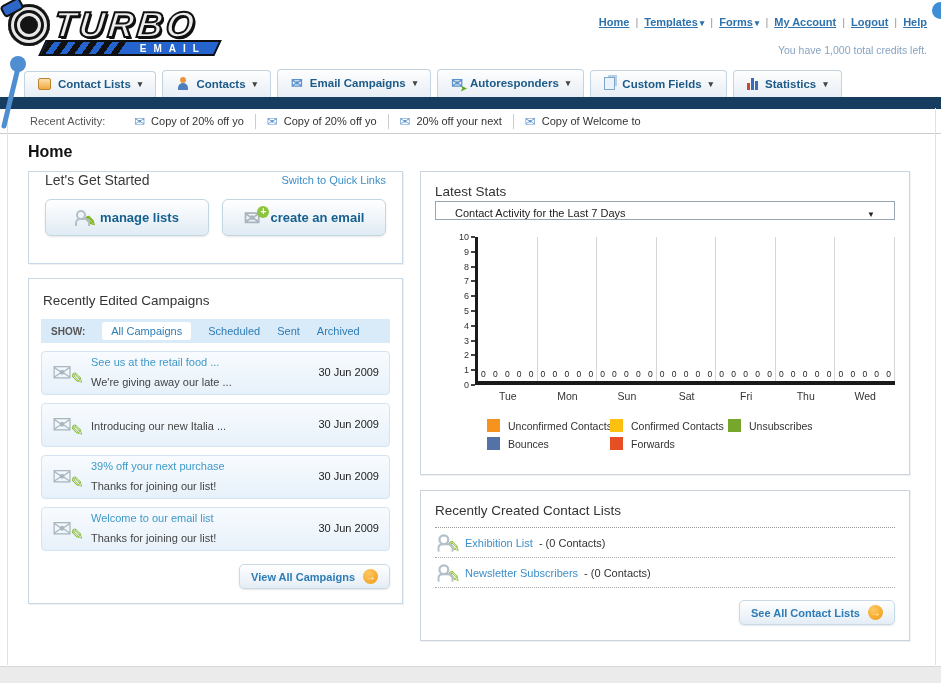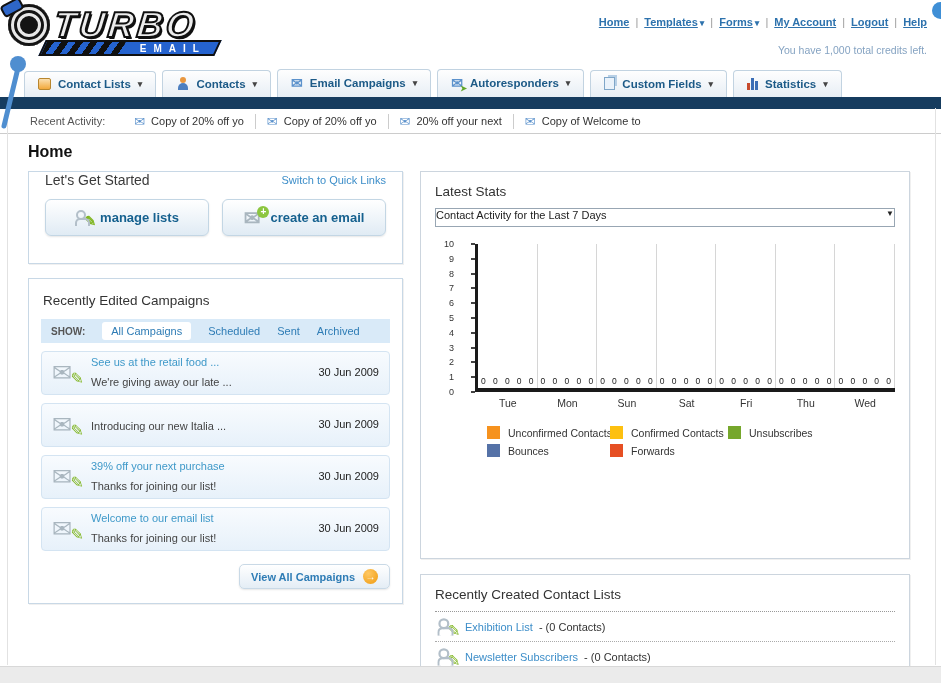--- a/index.html
+++ b/index.html
@@ -122,28 +122,28 @@
   .camp-sub { font-size:11px; color:#444; }
   .camp-date { font-size:11px; color:#222; align-self:flex-start; margin-top:14px; }
   .view-all-row { display:flex; justify-content:flex-end; margin-top:13px; }
   .pill-btn { display:inline-flex; align-items:center; gap:8px; height:25px; padding:0 11px;
     border:1px solid #c9d9e6; border-radius:5px; background:linear-gradient(#fff,#e4edf5);
     font-size:11px; font-weight:bold; color:#2e7cb5; box-shadow:0 1px 2px rgba(0,0,0,.1); cursor:pointer; }
   .arrow-circle { width:15px; height:15px; border-radius:50%;
     background:radial-gradient(circle at 35% 30%, #ffc863, #ef9a0f); color:#fff; font-size:10px;
     font-weight:bold; display:flex; align-items:center; justify-content:center; font-style:normal; }
   
-  .stats-panel { padding:12px 14px 14px; border-color:#ccd5de; height:388px; }
-  .dropdown { margin-top:9px; border:1px solid #98a6b3; height:19px; background:#fff;
-    display:flex; align-items:flex-start; justify-content:space-between; padding:0 0; font-size:11px; color:#222; cursor:pointer; }
+  .stats-panel { padding:12px 14px 14px; border-color:#ccd5de; height:304px; }
+  .dropdown { margin-top:2px; border:1px solid #98a6b3; height:19px; background:#fff;
+    display:flex; align-items:flex-end; justify-content:space-between; padding:0 19px; font-size:11px; color:#222; cursor:pointer; }
   .dropdown .dd-caret { font-size:8px; color:#222; }
   .chart-wrap { margin-top:17px; margin-left:14px; }
   .chart { display:flex; }
   .y-axis { width:26px; position:relative; height:148px; flex:0 0 auto; }
-  .y-tick { position:absolute; right:0; display:flex; align-items:center; gap:17px; transform:translateY(50%); }
+  .y-tick { position:absolute; right:0; display:flex; align-items:center; gap:2px; transform:translateY(50%); }
   .y-num { font-size:9px; color:#333; }
   .y-dash { width:4px; height:2px; background:#444; display:block; }
   .plot { flex:1; height:148px; border-left:3px solid #1a1a1a; border-bottom:4px solid #1a1a1a; display:flex; }
   .chart-group { flex:1; border-right:1px solid #d6d6d6; position:relative; }
   .zero-row { position:absolute; left:3px; right:3px; bottom:2px; display:flex; justify-content:space-between; font-size:8.5px; color:#222; }
   .x-row { display:flex; margin-left:29px; }
   .x-label { flex:1; text-align:center; font-size:10.5px; color:#333; padding-top:5px; }
   .legend { margin:17px 0 0 52px; display:grid; grid-template-columns:123px 118px 1fr; row-gap:5px; }
   .legend-item { display:flex; align-items:center; gap:8px; }
   .legend-swatch { width:13px; height:13px; flex:0 0 auto; }

